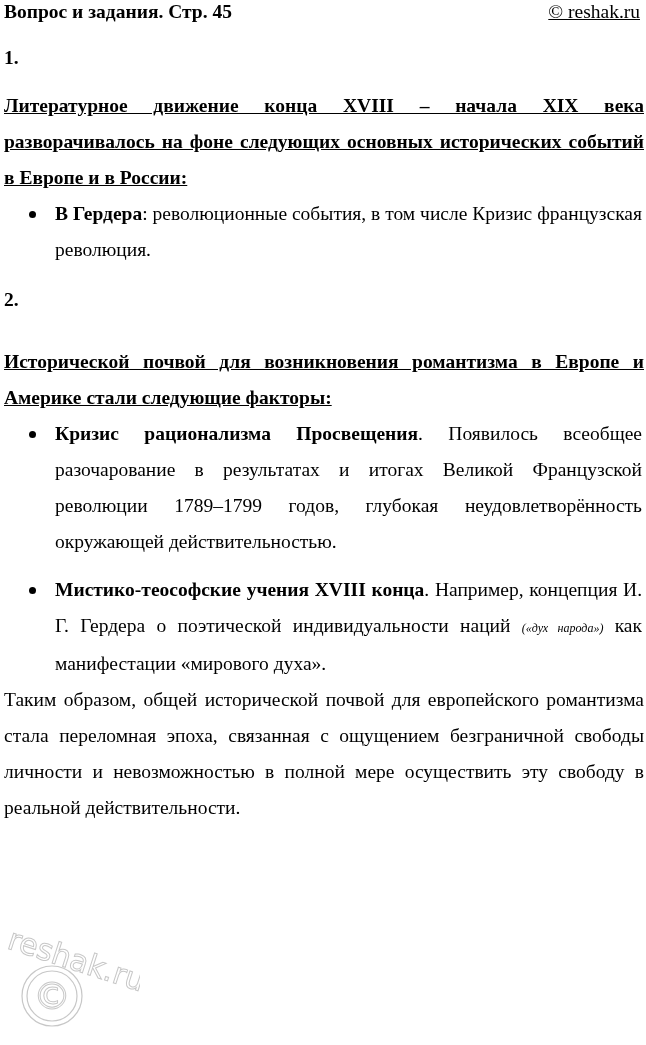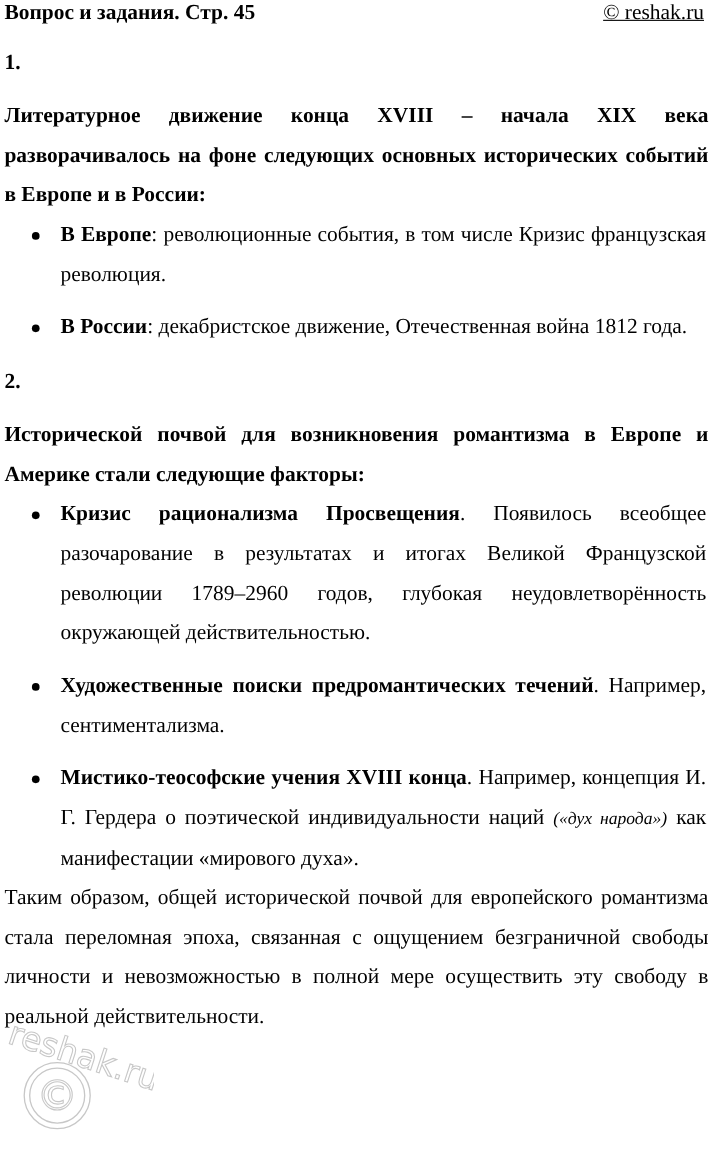--- a/index.html
+++ b/index.html
@@ -43,23 +43,23 @@
       font-weight: bold;
       margin-top: 20px;
       line-height: 24px;
       height: 24px;
     }
     .para {
       text-align: justify;
       line-height: 36px;
       margin: 0;
     }
-    .para.bold { font-weight: bold; }
+    .para.bold { font-weight: bold; text-decoration: underline; }
     .q1-intro { margin-top: 18px; }
-    .q2-intro { margin-top: 18px; }
+    .q2-intro { margin-top: 32px; }
     ul.bullets {
       list-style: none;
       margin: 0;
       padding: 0;
     }
     ul.bullets li {
       position: relative;
       padding-left: 51px;
       text-align: justify;
       line-height: 36px;
@@ -68,21 +68,21 @@
     ul.bullets li .dot {
       position: absolute;
       left: 25px;
       top: 15px;
       width: 7px;
       height: 7px;
       border-radius: 50%;
       background: #000;
     }
     .b { font-weight: bold; }
-    .it { font-style: italic; font-size: 16px; }
+    .it { font-style: italic; font-size: 12px; }
     .list1 { margin-top: 14px; }
     .list1 li + li { margin-top: 12px; }
     .list2 { margin-top: 14px; }
     .list2 li + li { margin-top: 12px; }
     .conclusion { }
     .watermark {
       position: absolute;
       left: 0px;
       top: 918px;
       width: 140px;
@@ -100,39 +100,31 @@
     <span class="header-title">Вопрос и задания. Стр. 45</span>
     <span class="header-site">© reshak.ru</span>
   </div>
 
   <div class="qnum">1.</div>
   <p class="para bold q1-intro">Литературное движение конца XVIII – начала XIX века разворачивалось на фоне следующих основных исторических событий в Европе и в России:</p>
 
   <ul class="bullets list1">
     <li>
       <span class="dot"></span>
-      <span class="b">В Европе</span><span>: революционные события, в том числе Кризис французская революция.</span>
-    </li>
-    <li>
-      <span class="dot"></span>
-      <span class="b">В России</span><span>: декабристское движение, Отечественная война 1812 года.</span>
+      <span class="b">В Гердера</span><span>: революционные события, в том числе Кризис французская революция.</span>
     </li>
   </ul>
 
   <div class="qnum">2.</div>
   <p class="para bold q2-intro">Исторической почвой для возникновения романтизма в Европе и Америке стали следующие факторы:</p>
 
   <ul class="bullets list2">
     <li>
       <span class="dot"></span>
-      <span class="b">Кризис рационализма Просвещения</span><span>. Появилось всеобщее разочарование в результатах и итогах Великой Французской революции 1789–2960 годов, глубокая неудовлетворённость окружающей действительностью.</span>
-    </li>
-    <li>
-      <span class="dot"></span>
-      <span class="b">Художественные поиски предромантических течений</span><span>. Например, сентиментализма.</span>
+      <span class="b">Кризис рационализма Просвещения</span><span>. Появилось всеобщее разочарование в результатах и итогах Великой Французской революции 1789–1799 годов, глубокая неудовлетворённость окружающей действительностью.</span>
     </li>
     <li>
       <span class="dot"></span>
       <span class="b">Мистико-теософские учения XVIII конца</span><span>. Например, концепция И. Г. Гердера о поэтической индивидуальности наций </span><span class="it">(«дух народа»)</span><span> как манифестации «мирового духа».</span>
     </li>
   </ul>
 
   <p class="para conclusion">Таким образом, общей исторической почвой для европейского романтизма стала переломная эпоха, связанная с ощущением безграничной свободы личности и невозможностью в полной мере осуществить эту свободу в реальной действительности.</p>
 </div>
 

